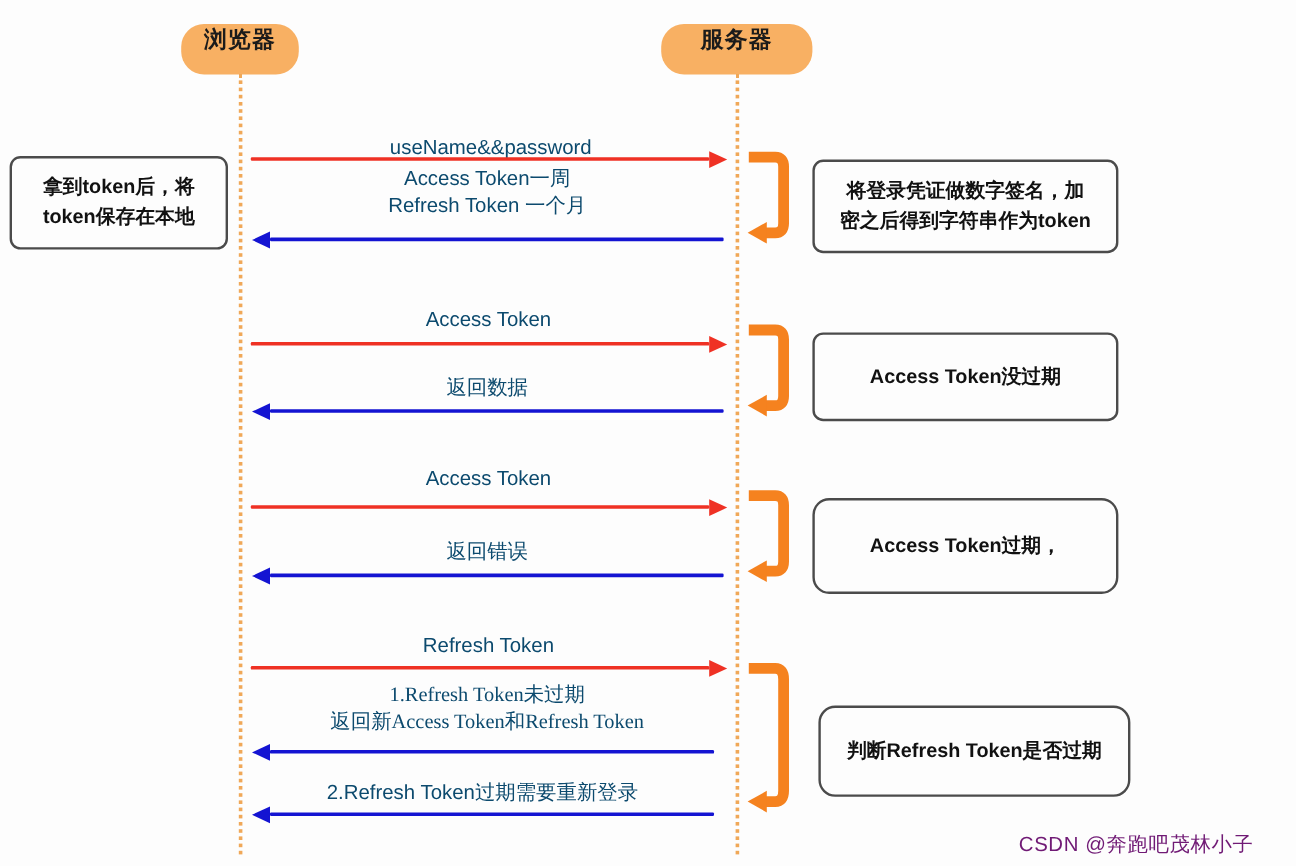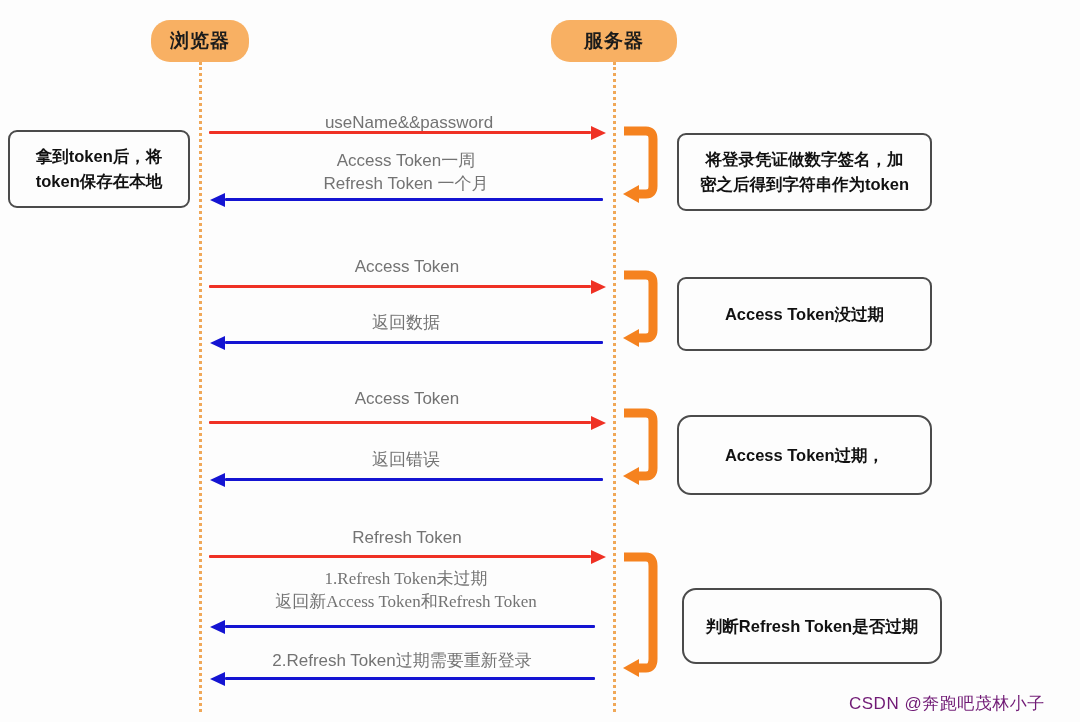--- a/index.html
+++ b/index.html
@@ -20,21 +20,21 @@
 
   
   .actor-box {
     position: absolute;
     background: #f8b063;
     color: #1b1b1b;
     font-size: 19px;
     font-weight: 700;
     letter-spacing: 1px;
     display: flex;
-    align-items: center;
+    align-items: flex-start;
     justify-content: center;
     box-sizing: border-box;
     border-radius: 19px;
   }
 
   
   .lifeline {
     position: absolute;
     width: 0;
     border-left: 3px dotted #f0a858;
@@ -82,21 +82,21 @@
   .msg.to-right .head { right: -1px; border-left: 15px solid currentColor; }
   .msg.to-left  .head { left: -1px;  border-right: 15px solid currentColor; }
   .msg.req { color: #ef3124; }
   .msg.req .shaft { background: #ef3124; }
   .msg.res { color: #1414d2; }
   .msg.res .shaft { background: #1414d2; }
 
   
   .msg-label {
     position: absolute;
-    color: #737373;
+    color: #0c4a6e;
     font-size: 17px;
     line-height: 1.35;
     text-align: center;
     white-space: nowrap;
     font-weight: 400;
   }
   .msg-label .lbl-line { display: block; }
 
   
   .self-loop { position: absolute; }
@@ -188,21 +188,21 @@
   </div>
 
   <div class="msg-label" style="left:209px; top:112px; width:400px;">
     <span class="lbl-line">useName&amp;&amp;password</span>
   </div>
   <div class="msg req to-right" style="left:209px; top:131px; width:396px;">
     <div class="shaft" style="width:382px;"></div>
     <div class="head"></div>
   </div>
 
-  <div class="msg-label" style="left:209px; top:150px; width:394px;">
+  <div class="msg-label" style="left:209px; top:138px; width:394px;">
     <span class="lbl-line">Access Token一周</span>
     <span class="lbl-line">Refresh Token 一个月</span>
   </div>
   <div class="msg res to-left" style="left:211px; top:198px; width:392px;">
     <div class="shaft" style="left:14px; width:378px;"></div>
     <div class="head"></div>
   </div>
 
   <div class="msg-label" style="left:209px; top:256px; width:396px;">
     <span class="lbl-line">Access Token</span>

